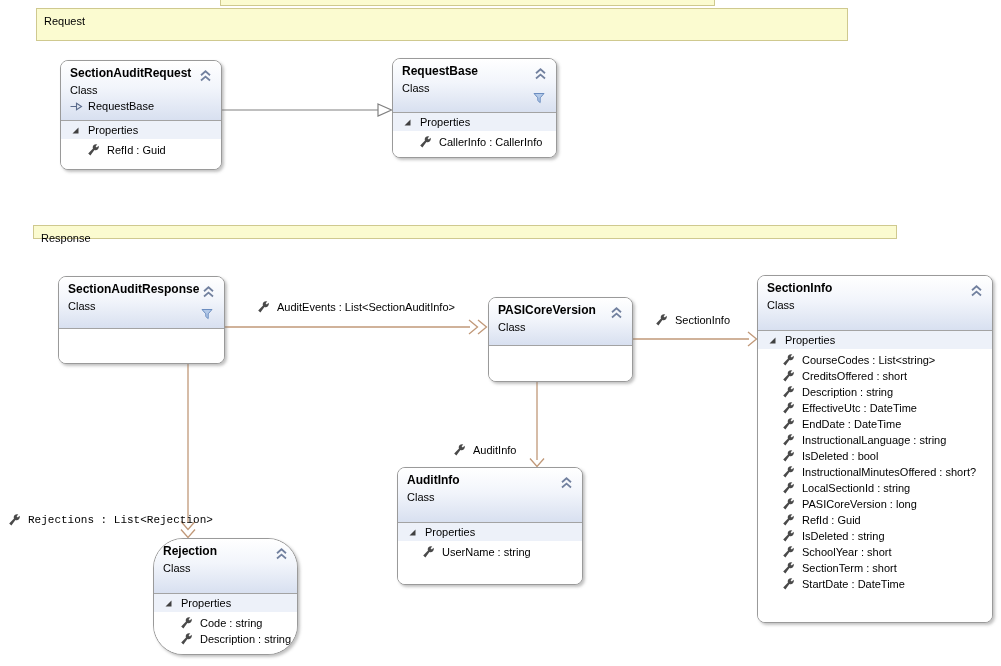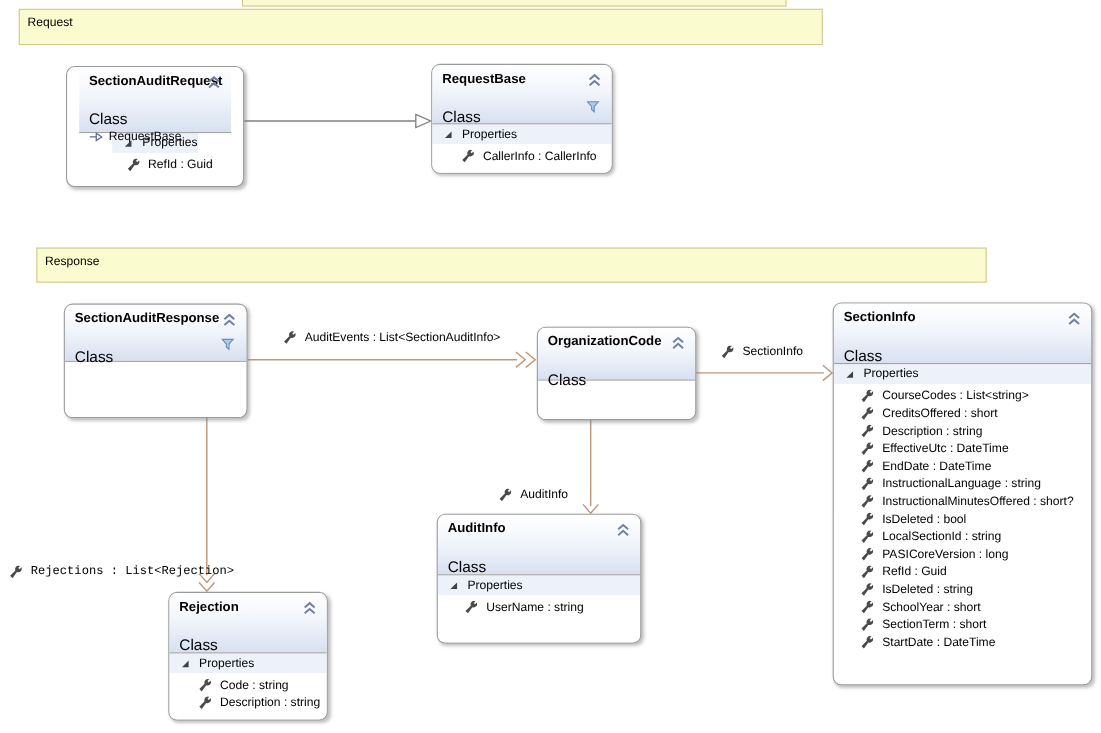--- a/index.html
+++ b/index.html
@@ -8,21 +8,21 @@
   svg.overlay{position:absolute;left:0;top:0;z-index:1;}
   .comment{position:absolute;background:#fbfbd0;border:1px solid #cfc98f;z-index:2;
            font-size:11px;box-sizing:border-box;padding:6px 0 0 7px;}
   .box{position:absolute;border:1px solid #9a9a9a;border-radius:8px;background:#fff;
        box-shadow:2px 2px 3px rgba(120,120,120,.45);display:flex;flex-direction:column;
        overflow:hidden;z-index:3;box-sizing:border-box;}
   .box-header{position:relative;flex:0 0 auto;box-sizing:border-box;
        background:linear-gradient(180deg,#ffffff 0%,#f2f5fb 45%,#d8e0f0 100%);
        border-bottom:1px solid #a3a3a3;padding:5px 8px 0 9px;}
   .box-title{font-size:12px;font-weight:bold;line-height:15px;white-space:nowrap;}
-  .box-kind{font-size:14px;line-height:14px;margin-top:20px;}
+  .box-kind{font-size:11px;line-height:14px;margin-top:2px;}
   .base-row{font-size:11px;line-height:14px;margin-top:2px;display:flex;align-items:center;gap:5px;}
   .collapse{position:absolute;top:7px;right:9px;}
   .funnel{position:absolute;right:11px;bottom:4px;}
   .compartment{background:#edf1f9;font-size:11px;height:18px;box-sizing:border-box;
        display:flex;align-items:center;gap:8px;padding-left:10px;flex:0 0 auto;}
   .members{background:#fff;flex:1 1 auto;padding-top:3px;}
   .member{display:flex;align-items:center;gap:8px;height:16px;font-size:11px;
        padding-left:24px;white-space:nowrap;}
   .member.deep{padding-left:26px;}
   .assoc-label{position:absolute;z-index:4;display:flex;gap:8px;
@@ -54,29 +54,29 @@
     </g>
     <g stroke="#c09878" stroke-width="1.3" fill="none">
       <line x1="188" y1="359" x2="188" y2="523"></line>
       <polyline points="181,521.5 188,529.5 195,521.5"></polyline>
       <polyline points="181,529.5 188,537.5 195,529.5"></polyline>
     </g>
   </svg>
 
   <div class="comment" style="left:220px;top:-9px;width:495px;height:15px;"></div>
 
-  <div class="comment" style="left:17px;top:8px;width:731px;height:33px;">
+  <div class="comment" style="left:36px;top:8px;width:812px;height:33px;">
     <span>Request</span>
   </div>
 
-  <div class="comment" style="left:33px;top:225px;width:864px;height:32px;">
+  <div class="comment" style="left:33px;top:225px;width:864px;height:14px;">
     <span>Response</span>
   </div>
 
-  <div class="box" style="left:60px;top:60px;width:162px;height:110px;align-items:center;">
+  <div class="box" style="left:60px;top:60px;width:162px;height:110px;">
     <div class="box-header" style="height:60px;">
       <div class="box-title">SectionAuditRequest</div>
       <div class="box-kind">Class</div>
       <div class="base-row">
         <svg width="13" height="9">
           <path d="M0.5 4.5 H6.5" stroke="#5a6b8c" fill="none" stroke-width="1.2"></path>
           <path d="M6.5 1.2 L11.5 4.5 L6.5 7.8 Z" fill="none" stroke="#5a6b8c" stroke-width="1.1"></path>
         </svg>
         <span>RequestBase</span>
       </div>
@@ -126,41 +126,41 @@
     <div class="members">
       <div class="member deep">
         <svg class="wrench" width="12" height="12">
           <path d="M3.4 11.6 L1.2 9.4 6 4.6 a3.2 3.2 0 0 1 4.3-4.1 L8.6 2.2 9.8 3.4 11.5 1.7 a3.2 3.2 0 0 1-4.1 4.3 Z" fill="#4a4a4a"></path>
         </svg>
         <span>CallerInfo : CallerInfo</span>
       </div>
     </div>
   </div>
 
-  <div class="box" style="left:58px;top:276px;width:167px;height:104px;">
+  <div class="box" style="left:58px;top:276px;width:167px;height:88px;">
     <div class="box-header" style="height:52px;">
       <div class="box-title">SectionAuditResponse</div>
       <div class="box-kind">Class</div>
       <span class="collapse">
         <svg width="13" height="12">
             <path d="M2 5.2 L6.5 1.3 L11 5.2 M2 10.5 L6.5 6.6 L11 10.5" fill="none" stroke="#72819f" stroke-width="1.8"></path>
           </svg>
       </span>
       <span class="funnel">
         <svg width="12" height="12">
             <path d="M1 1.5 H11 L7.2 5.8 V10.6 L4.8 8.6 V5.8 Z" fill="#b3c9e8" stroke="#6b8dc0"></path>
           </svg>
       </span>
     </div>
     <div class="members"></div>
   </div>
 
   <div class="box" style="left:488px;top:297px;width:145px;height:85px;">
     <div class="box-header" style="height:48px;">
-      <div class="box-title">OrganizationCode</div>
+      <div class="box-title">PASICoreVersion</div>
       <div class="box-kind">Class</div>
       <span class="collapse">
         <svg width="13" height="12">
             <path d="M2 5.2 L6.5 1.3 L11 5.2 M2 10.5 L6.5 6.6 L11 10.5" fill="none" stroke="#72819f" stroke-width="1.8"></path>
           </svg>
       </span>
     </div>
     <div class="members"></div>
   </div>
 
@@ -214,27 +214,27 @@
       <div class="member">
           <svg class="wrench" width="12" height="12">
             <path d="M3.4 11.6 L1.2 9.4 6 4.6 a3.2 3.2 0 0 1 4.3-4.1 L8.6 2.2 9.8 3.4 11.5 1.7 a3.2 3.2 0 0 1-4.1 4.3 Z" fill="#4a4a4a"></path>
           </svg>
           <span>InstructionalLanguage : string</span>
         </div>
       <div class="member">
           <svg class="wrench" width="12" height="12">
             <path d="M3.4 11.6 L1.2 9.4 6 4.6 a3.2 3.2 0 0 1 4.3-4.1 L8.6 2.2 9.8 3.4 11.5 1.7 a3.2 3.2 0 0 1-4.1 4.3 Z" fill="#4a4a4a"></path>
           </svg>
+          <span>IsDeleted : bool</span>
+        </div>
+      <div class="member">
+          <svg class="wrench" width="12" height="12">
+            <path d="M3.4 11.6 L1.2 9.4 6 4.6 a3.2 3.2 0 0 1 4.3-4.1 L8.6 2.2 9.8 3.4 11.5 1.7 a3.2 3.2 0 0 1-4.1 4.3 Z" fill="#4a4a4a"></path>
+          </svg>
           <span>InstructionalMinutesOffered : short?</span>
-        </div>
-      <div class="member">
-          <svg class="wrench" width="12" height="12">
-            <path d="M3.4 11.6 L1.2 9.4 6 4.6 a3.2 3.2 0 0 1 4.3-4.1 L8.6 2.2 9.8 3.4 11.5 1.7 a3.2 3.2 0 0 1-4.1 4.3 Z" fill="#4a4a4a"></path>
-          </svg>
-          <span>IsDeleted : bool</span>
         </div>
       <div class="member">
           <svg class="wrench" width="12" height="12">
             <path d="M3.4 11.6 L1.2 9.4 6 4.6 a3.2 3.2 0 0 1 4.3-4.1 L8.6 2.2 9.8 3.4 11.5 1.7 a3.2 3.2 0 0 1-4.1 4.3 Z" fill="#4a4a4a"></path>
           </svg>
           <span>LocalSectionId : string</span>
         </div>
       <div class="member">
           <svg class="wrench" width="12" height="12">
             <path d="M3.4 11.6 L1.2 9.4 6 4.6 a3.2 3.2 0 0 1 4.3-4.1 L8.6 2.2 9.8 3.4 11.5 1.7 a3.2 3.2 0 0 1-4.1 4.3 Z" fill="#4a4a4a"></path>
@@ -293,21 +293,21 @@
     <div class="members">
       <div class="member">
           <svg class="wrench" width="12" height="12">
             <path d="M3.4 11.6 L1.2 9.4 6 4.6 a3.2 3.2 0 0 1 4.3-4.1 L8.6 2.2 9.8 3.4 11.5 1.7 a3.2 3.2 0 0 1-4.1 4.3 Z" fill="#4a4a4a"></path>
           </svg>
           <span>UserName : string</span>
         </div>
     </div>
   </div>
 
-  <div class="box" style="left:153px;top:538px;width:145px;height:117px;">
+  <div class="box" style="left:153px;top:538px;width:145px;height:117px;border-radius:30px;">
     <div class="box-header" style="height:55px;">
       <div class="box-title">Rejection</div>
       <div class="box-kind">Class</div>
       <span class="collapse">
         <svg width="13" height="12">
             <path d="M2 5.2 L6.5 1.3 L11 5.2 M2 10.5 L6.5 6.6 L11 10.5" fill="none" stroke="#72819f" stroke-width="1.8"></path>
           </svg>
       </span>
     </div>
     <div class="compartment">

